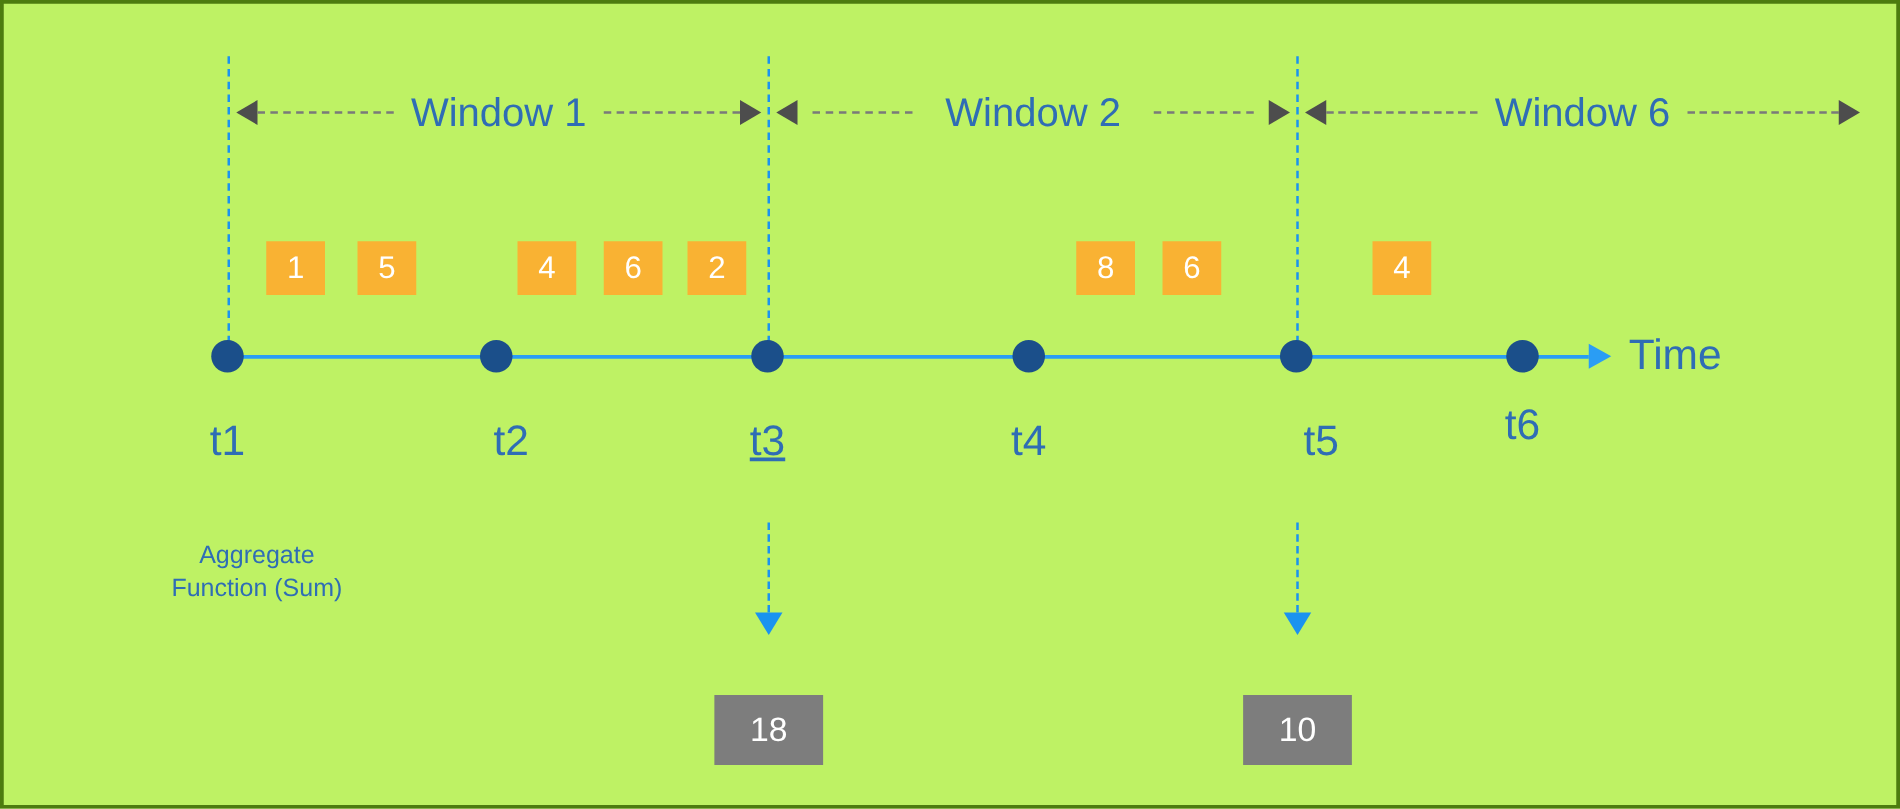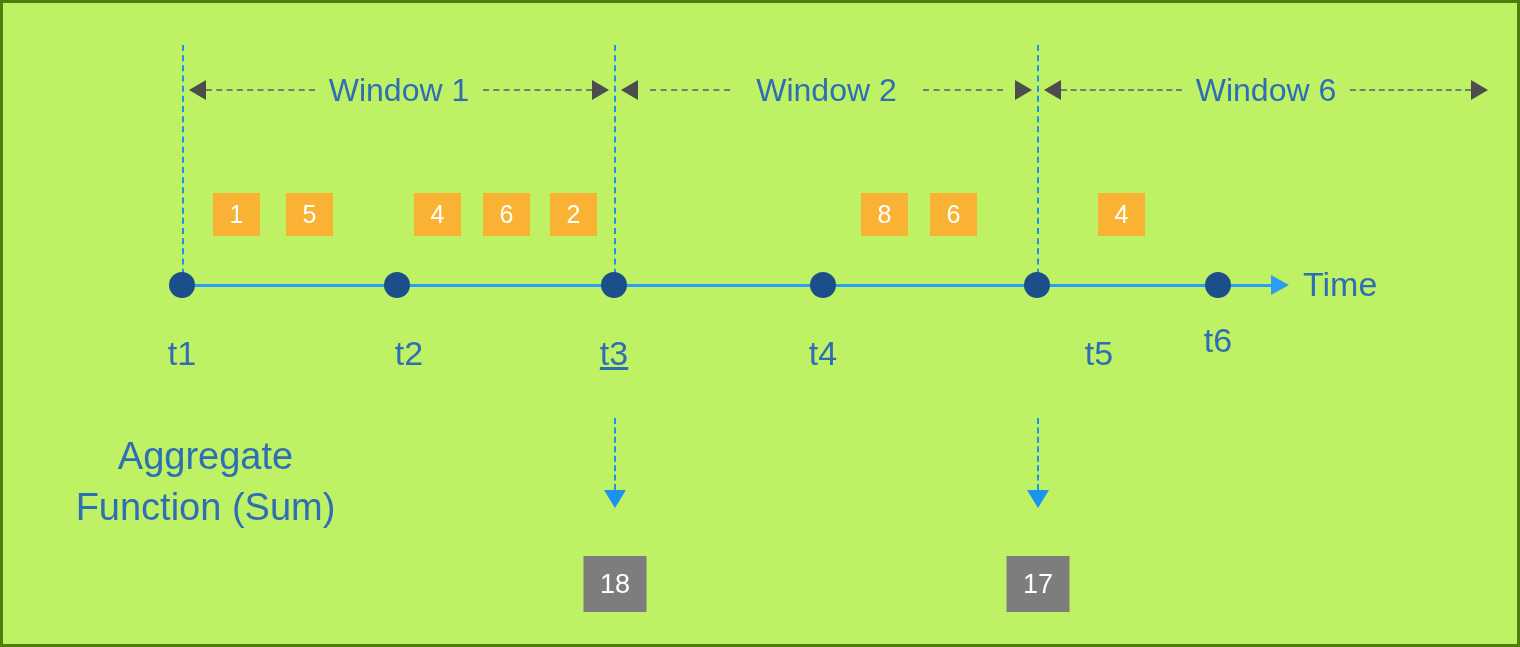--- a/index.html
+++ b/index.html
@@ -115,21 +115,21 @@
     font-weight: 300;
     line-height: 1;
     white-space: nowrap;
     transform: translateX(-50%);
   }
 
   
   .caption {
     position: absolute;
     color: #2f6db5;
-    font-size: 38px;
+    font-size: 20px;
     font-weight: 300;
     line-height: 1.35;
     white-space: pre-line;
     text-align: center;
   }
 
   
   .drop-line {
     position: absolute;
     width: 0;
@@ -140,21 +140,21 @@
     width: 0; height: 0;
     border-left: 11px solid transparent;
     border-right: 11px solid transparent;
     border-top: 18px solid #1a93f0;
     transform: translateX(-50%);
   }
 
   
   .out-box {
     position: absolute;
-    width: 63px;
+    width: 87px;
     height: 56px;
     background: #7d7d7d;
     color: #ffffff;
     font-size: 27px;
     font-weight: 300;
     display: flex;
     align-items: center;
     justify-content: center;
     line-height: 1;
     transform: translateX(-50%);
@@ -210,28 +210,28 @@
   <div class="tdot" style="left:381px; top:269px;"></div>
   <div class="tdot" style="left:598px; top:269px;"></div>
   <div class="tdot" style="left:807px; top:269px;"></div>
   <div class="tdot" style="left:1021px; top:269px;"></div>
   <div class="tdot" style="left:1202px; top:269px;"></div>
 
   <div class="tick-label" style="left:179px; top:333px;">t1</div>
   <div class="tick-label" style="left:406px; top:333px;">t2</div>
   <div class="tick-label" style="left:611px; top:333px;text-decoration:underline;">t3</div>
   <div class="tick-label" style="left:820px; top:333px;">t4</div>
-  <div class="tick-label" style="left:1096px; top:333px;">t5</div>
+  <div class="tick-label" style="left:1054px; top:333px;">t5</div>
   <div class="tick-label" style="left:1215px; top:320px;">t6</div>
 
   <div class="caption" style="left:60px; top:428px; width:285px;">Aggregate
 Function (Sum)</div>
 
   <div class="drop-line" style="left:611px; top:415px; height:72px;"></div>
   <div class="drop-head" style="left:612px; top:487px;"></div>
 
   <div class="drop-line" style="left:1034px; top:415px; height:72px;"></div>
   <div class="drop-head" style="left:1035px; top:487px;"></div>
 
   <div class="out-box" style="left:612px; top:553px;">18</div>
-  <div class="out-box" style="left:1035px; top:553px;">17</div>
+  <div class="out-box" style="left:1035px; top:553px;">10</div>
 
 </div>
 
 </body></html>

